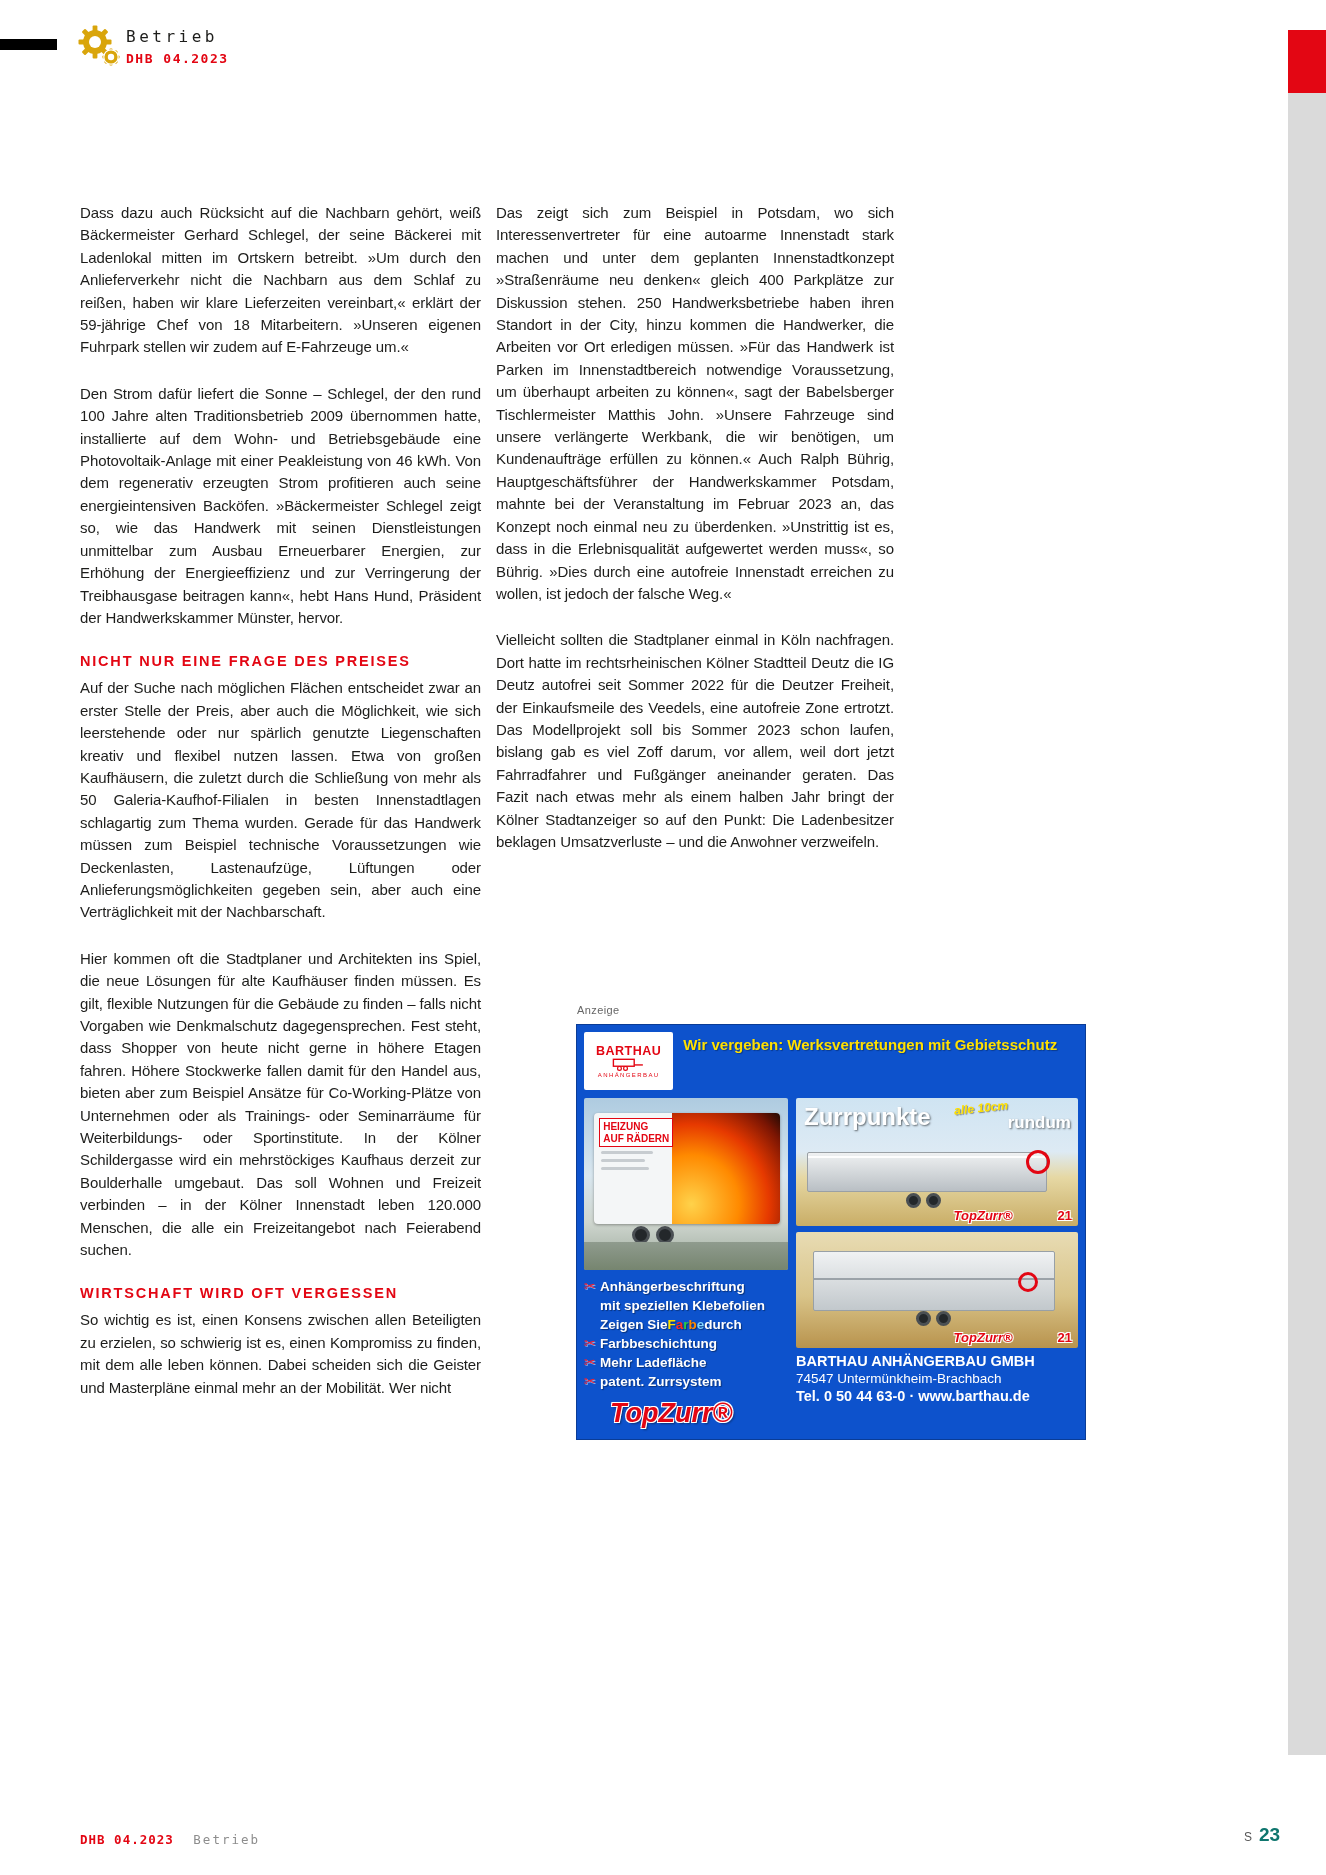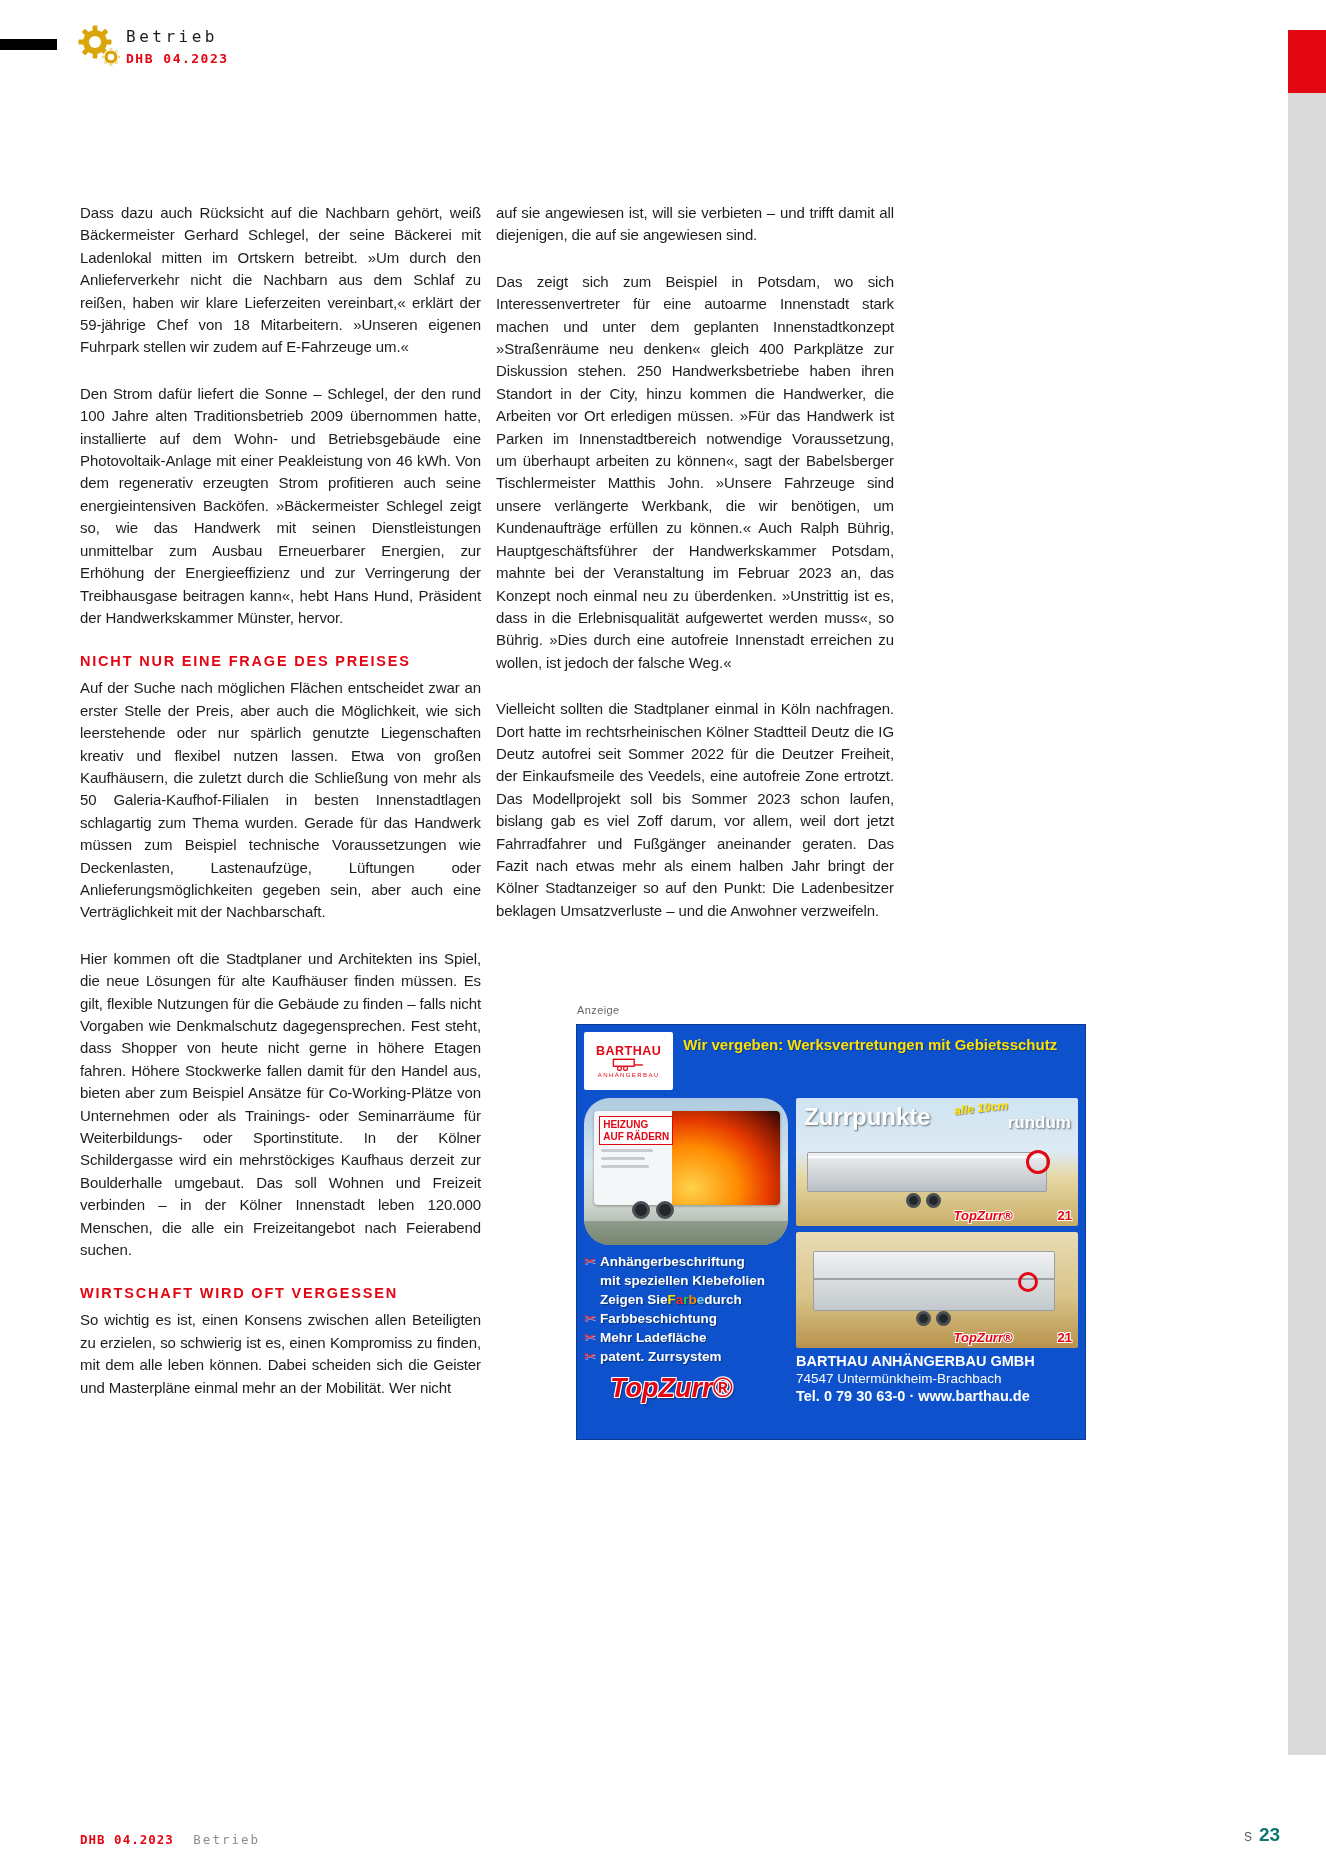--- a/index.html
+++ b/index.html
@@ -43,21 +43,21 @@
   }
   .ad-logo-name { color:#e30613; font-weight:bold; font-size:12.5px; letter-spacing:0.5px; }
   .ad-logo-sub { color:#e30613; font-size:6px; letter-spacing:1.4px; margin-top:1px; }
   .ad-head-txt { flex:1; }
   .ad-headline { color:#fff; font-size:25px; font-weight:bold; line-height:1.05; text-shadow:1px 1px 2px rgba(0,0,0,.35); }
   .ad-subline { color:#ffe000; font-size:15px; font-weight:bold; margin-top:4px; text-shadow:1px 1px 1px rgba(0,0,0,.3); }
 
   .ad-body { display:grid; grid-template-columns:204px 1fr; gap:8px; margin-top:8px; }
 
   .photo { position:relative; border-radius:2px; overflow:hidden; }
-  .photo1 { height:147px; background:linear-gradient(180deg,#aecbe0 0%,#d8e6ef 45%,#cfd6cf 72%,#9aa89a 100%);border-radius:26px; }
+  .photo1 { height:172px; background:linear-gradient(180deg,#aecbe0 0%,#d8e6ef 45%,#cfd6cf 72%,#9aa89a 100%); }
   .trailer1 { position:absolute; left:5%; right:4%; top:9%; height:64%; background:#f4f6f7; border-radius:4px; box-shadow:0 1px 3px rgba(0,0,0,.35); overflow:hidden; }
   .flame { position:absolute; right:0; top:0; bottom:0; width:58%;
     background:radial-gradient(ellipse at 18% 82%, #ffd24a 0%, #ff8a00 38%, #e63900 62%, #7a1503 86%, #200a04 100%); }
   .heizung-label { position:absolute; left:5px; top:5px; background:#fff; color:#e30613; font-weight:bold; font-size:10px; line-height:1.15; padding:2px 3px; border:1px solid #e30613; }
   .blurline { position:absolute; left:7px; height:3px; background:#c7ccd0; border-radius:2px; }
   .wheel { position:absolute; width:18px; height:18px; border-radius:50%; background:#23272a; border:3px solid #4a4f53; box-sizing:border-box; }
   .ground1 { position:absolute; left:0; right:0; bottom:0; height:16%; background:linear-gradient(#8f9b8e,#76856f); }
 
   .photo2 { height:128px; background:linear-gradient(180deg,#cfe4f2 0%,#ddeaf4 42%,#e6d8a4 62%,#c9ad66 100%); }
   .trailer2 { position:absolute; left:4%; right:11%; top:42%; height:30%; background:linear-gradient(#eff1f2,#b9bfc4); border:1px solid #9aa0a5; border-radius:2px; }
@@ -143,21 +143,20 @@
     <p>Dass dazu auch Rücksicht auf die Nachbarn gehört, weiß Bäckermeister Gerhard Schlegel, der seine Bäckerei mit Ladenlokal mitten im Ortskern betreibt. »Um durch den Anlieferverkehr nicht die Nachbarn aus dem Schlaf zu reißen, haben wir klare Lieferzeiten vereinbart,« erklärt der 59-jährige Chef von 18 Mitarbeitern. »Unseren eigenen Fuhrpark stellen wir zudem auf E-Fahrzeuge um.«</p>
     <p>Den Strom dafür liefert die Sonne – Schlegel, der den rund 100 Jahre alten Traditionsbetrieb 2009 übernommen hatte, installierte auf dem Wohn- und Betriebsgebäude eine Photovoltaik-Anlage mit einer Peakleistung von 46 kWh. Von dem regenerativ erzeugten Strom profitieren auch seine energieintensiven Backöfen. »Bäckermeister Schlegel zeigt so, wie das Handwerk mit seinen Dienstleistungen unmittelbar zum Ausbau Erneuerbarer Energien, zur Erhöhung der Energieeffizienz und zur Verringerung der Treibhausgase beitragen kann«, hebt Hans Hund, Präsident der Handwerkskammer Münster, hervor.</p>
     <h3>NICHT NUR EINE FRAGE DES PREISES</h3>
     <p>Auf der Suche nach möglichen Flächen entscheidet zwar an erster Stelle der Preis, aber auch die Möglichkeit, wie sich leerstehende oder nur spärlich genutzte Liegenschaften kreativ und flexibel nutzen lassen. Etwa von großen Kaufhäusern, die zuletzt durch die Schließung von mehr als 50 Galeria-Kaufhof-Filialen in besten Innenstadtlagen schlagartig zum Thema wurden. Gerade für das Handwerk müssen zum Beispiel technische Voraussetzungen wie Deckenlasten, Lastenaufzüge, Lüftungen oder Anlieferungsmöglichkeiten gegeben sein, aber auch eine Verträglichkeit mit der Nachbarschaft.</p>
     <p>Hier kommen oft die Stadtplaner und Architekten ins Spiel, die neue Lösungen für alte Kaufhäuser finden müssen. Es gilt, flexible Nutzungen für die Gebäude zu finden – falls nicht Vorgaben wie Denkmalschutz dagegensprechen. Fest steht, dass Shopper von heute nicht gerne in höhere Etagen fahren. Höhere Stockwerke fallen damit für den Handel aus, bieten aber zum Beispiel Ansätze für Co-Working-Plätze von Unternehmen oder als Trainings- oder Seminarräume für Weiterbildungs- oder Sportinstitute. In der Kölner Schildergasse wird ein mehrstöckiges Kaufhaus derzeit zur Boulderhalle umgebaut. Das soll Wohnen und Freizeit verbinden – in der Kölner Innenstadt leben 120.000 Menschen, die alle ein Freizeitangebot nach Feierabend suchen.</p>
     <h3>WIRTSCHAFT WIRD OFT VERGESSEN</h3>
     <p>So wichtig es ist, einen Konsens zwischen allen Beteiligten zu erzielen, so schwierig ist es, einen Kompromiss zu finden, mit dem alle leben können. Dabei scheiden sich die Geister und Masterpläne einmal mehr an der Mobilität. Wer nicht</p>
   </div>
 
   <div class="col col-right">
-    <p>auf sie angewiesen ist, will sie verbieten – und trifft damit all diejenigen, die auf sie angewiesen sind.</p>
     <p>Das zeigt sich zum Beispiel in Potsdam, wo sich Interessenvertreter für eine autoarme Innenstadt stark machen und unter dem geplanten Innenstadtkonzept »Straßenräume neu denken« gleich 400 Parkplätze zur Diskussion stehen. 250 Handwerksbetriebe haben ihren Standort in der City, hinzu kommen die Handwerker, die Arbeiten vor Ort erledigen müssen. »Für das Handwerk ist Parken im Innenstadtbereich notwendige Voraussetzung, um überhaupt arbeiten zu können«, sagt der Babelsberger Tischlermeister Matthis John. »Unsere Fahrzeuge sind unsere verlängerte Werkbank, die wir benötigen, um Kundenaufträge erfüllen zu können.« Auch Ralph Bührig, Hauptgeschäftsführer der Handwerkskammer Potsdam, mahnte bei der Veranstaltung im Februar 2023 an, das Konzept noch einmal neu zu überdenken. »Unstrittig ist es, dass in die Erlebnisqualität aufgewertet werden muss«, so Bührig. »Dies durch eine autofreie Innenstadt erreichen zu wollen, ist jedoch der falsche Weg.«</p>
     <p>Vielleicht sollten die Stadtplaner einmal in Köln nachfragen. Dort hatte im rechtsrheinischen Kölner Stadtteil Deutz die IG Deutz autofrei seit Sommer 2022 für die Deutzer Freiheit, der Einkaufsmeile des Veedels, eine autofreie Zone ertrotzt. Das Modellprojekt soll bis Sommer 2023 schon laufen, bislang gab es viel Zoff darum, vor allem, weil dort jetzt Fahrradfahrer und Fußgänger aneinander geraten. Das Fazit nach etwas mehr als einem halben Jahr bringt der Kölner Stadtanzeiger so auf den Punkt: Die Ladenbesitzer beklagen Umsatzverluste – und die Anwohner verzweifeln.</p>
   </div>
 
   <div class="anzeige-label">Anzeige</div>
 
   <div class="ad">
     <div class="ad-header">
       <div class="ad-logo">
         <div class="ad-logo-name">BARTHAU</div>
@@ -250,21 +249,21 @@
           <div class="wheel" style="left:140px; bottom:22px; width:15px; height:15px;"></div>
           <div class="zurr-ring" style="right:40px; top:40px; width:20px; height:20px;"></div>
           <div class="tz-mark">
             <span>TopZurr®</span><span class="tz-num">21</span>
           </div>
         </div>
 
         <div class="company">
           <div class="company-name">BARTHAU ANHÄNGERBAU GMBH</div>
           <div class="company-address">74547 Untermünkheim-Brachbach</div>
-          <div class="company-contact">Tel. 0 79 30 63-0 · www.barthau.de</div>
+          <div class="company-contact">Tel. 0 50 44 63-0 · www.barthau.de</div>
         </div>
       </div>
     </div>
   </div>
 
   <div class="footer-left">
     <span class="footer-issue">DHB 04.2023</span>
     <span class="footer-section">Betrieb</span>
   </div>
   <div class="page-number">

